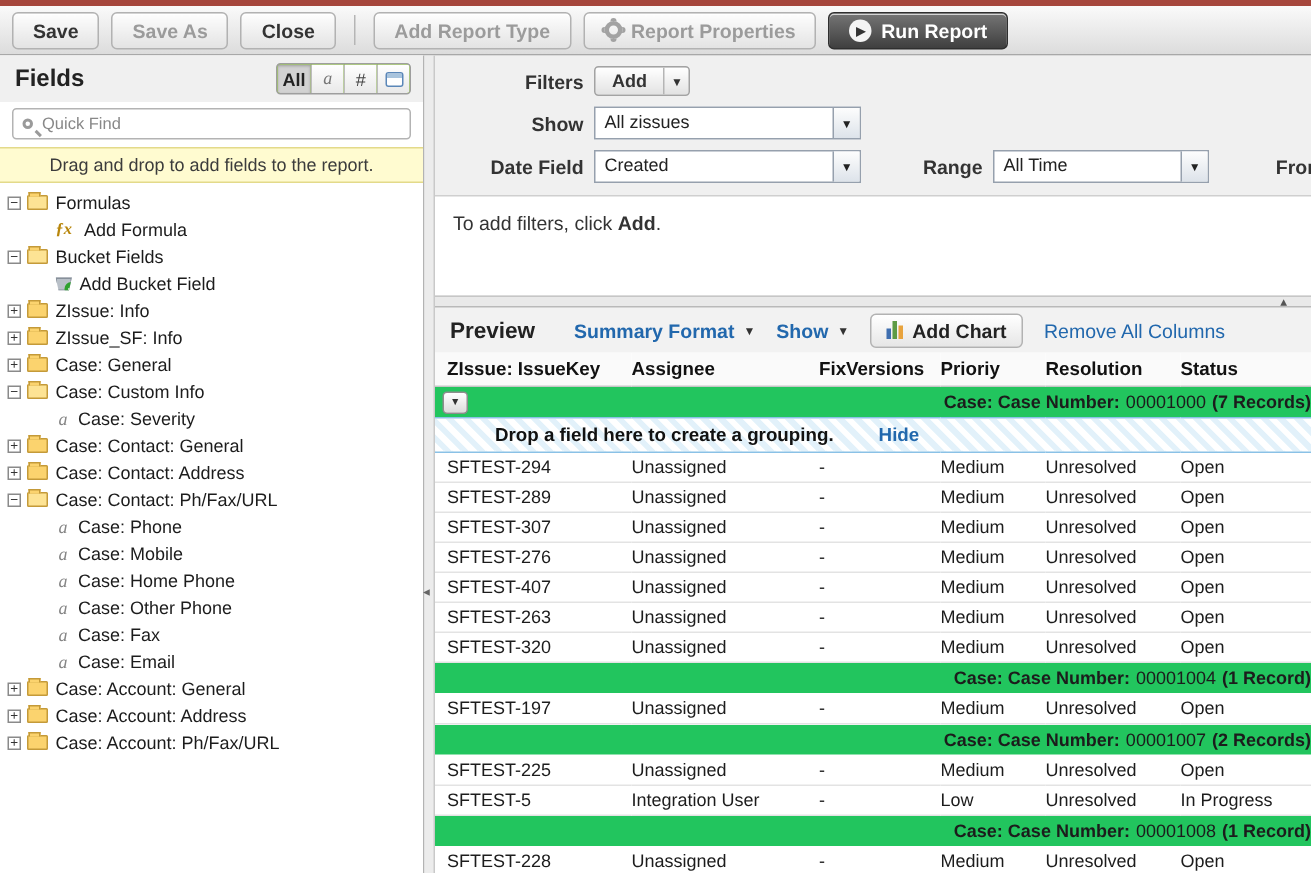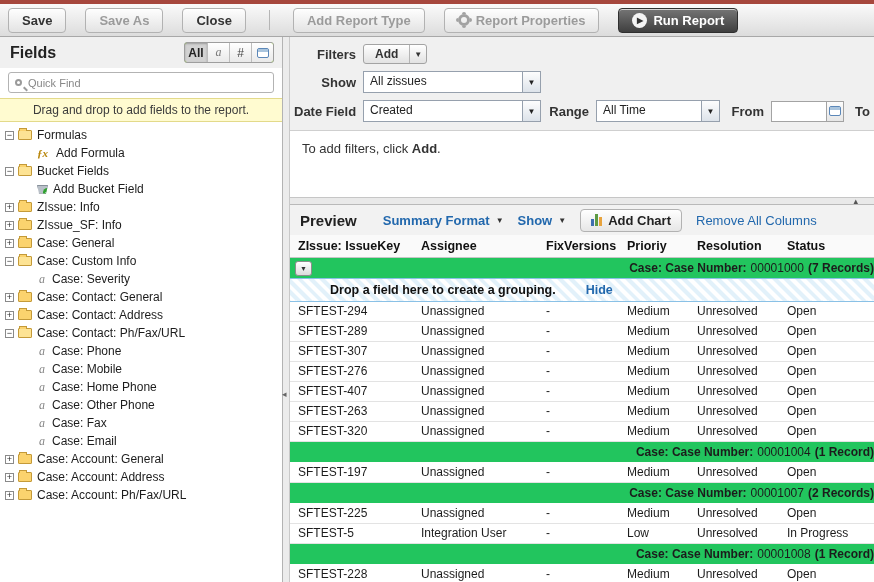--- a/index.html
+++ b/index.html
@@ -1,21 +1,21 @@
 <!DOCTYPE html>
 <html><head>
 <meta charset="utf-8">
 <style>
   * { margin:0; padding:0; box-sizing:border-box; }
   body { font-family:"Liberation Sans", sans-serif; }
   .app { width:874px; height:582px; overflow:hidden; position:relative; background:#fff; font-size:12px; color:#222; }
 
   
   .topstrip { height:4px; background:#a6473d; }
-  .toolbar { height:33px; background:linear-gradient(#fafafa,#dcdcdc); border-bottom:1px solid #a8a8a8; display:flex; align-items:center; padding:0 8px; gap:19px; }
+  .toolbar { height:33px; background:linear-gradient(#fafafa,#dcdcdc); border-bottom:1px solid #a8a8a8; display:flex; align-items:center; padding:0 8px; gap:8px; }
   .btn { display:inline-flex; align-items:center; gap:6px; padding:4px 13px; border:1px solid #b2b2b2; border-radius:4px;
          background:linear-gradient(#fefefe,#e3e3e3); font-weight:bold; font-size:13px; color:#333; cursor:pointer;
          box-shadow:inset 0 1px 0 rgba(255,255,255,.7); white-space:nowrap; }
   .btn.disabled { color:#9b9b9b; }
   .btn-dark { background:linear-gradient(#757575,#3f3f3f); color:#fff; border-color:#2f2f2f; }
   .tb-sep { width:1px; height:20px; background:#b5b5b5; margin:0 4px; }
   .gear { width:12px; height:12px; border-radius:50%; border:3px solid #a2a2a2; display:inline-block;
           box-shadow:0 -6px 0 -4px #a2a2a2, 0 6px 0 -4px #a2a2a2, -6px 0 0 -4px #a2a2a2, 6px 0 0 -4px #a2a2a2; }
   .play { width:15px; height:15px; border-radius:50%; background:#f4f4f4; color:#333; display:inline-flex; align-items:center; justify-content:center; font-size:8px; }
 
@@ -54,21 +54,21 @@
   .folder-open { background:#fde394; }
   .formula { font-family:"Liberation Serif", serif; font-style:italic; font-weight:bold; color:#b8860b; font-size:11px; width:14px; }
   .textf { font-family:"Liberation Serif", serif; font-style:italic; color:#868686; font-size:12px; width:10px; text-align:center; }
   .bucket { width:11px; height:9px; background:#b9c0c8; border:1px solid #87909a; clip-path:polygon(0 0,100% 0,82% 100%,18% 100%); }
   .bucket::after { content:"+"; position:absolute; right:-5px; bottom:-4px; width:9px; height:9px; background:#2ea12e; color:#fff; border-radius:50%; font-size:8px; line-height:9px; text-align:center; font-weight:bold; clip-path:none; }
   .tlabel { font-size:12px; color:#1c1c1c; white-space:nowrap; }
 
   
   .filters-panel { height:160px; background:#f0f0f0; display:flex; flex-direction:column; overflow:hidden; }
   .frow { display:flex; align-items:center; padding-left:4px; margin-top:7px; white-space:nowrap; flex:none; }
-  .flabel { width:62px; text-align:right; font-weight:bold; font-size:13px; color:#333; margin-right:7px; flex:none; }
+  .flabel { width:62px; text-align:right; font-weight:bold; font-size:13px; color:#333; margin-right:7px; flex:none;margin-left:33px; }
   .sel { display:inline-flex; height:22px; border:1px solid #96a0ad; background:#fff; align-items:stretch; flex:none; }
   .sel-text { padding:2px 6px 0; font-size:12px; color:#222; flex:1; }
   .sel-btn { width:18px; border-left:1px solid #96a0ad; background:linear-gradient(#fdfdfd,#dde3ea); display:flex; align-items:center; justify-content:center; font-size:8px; color:#222; cursor:pointer; }
   .split { display:inline-flex; border:1px solid #a3a3a3; border-radius:3px; overflow:hidden; background:linear-gradient(#fff,#e2e2e2); font-weight:bold; font-size:12px; height:20px; cursor:pointer; }
   .split .txt { padding:2px 11px 0; color:#333; }
   .split .arr { width:17px; border-left:1px solid #b5b5b5; display:flex; align-items:center; justify-content:center; font-size:8px; color:#333; }
   .dgroup { display:inline-flex; height:21px; flex:none; }
   .dgroup input { width:55px; border:1px solid #a3a3a3; border-right:none; font-family:inherit; font-size:12px; padding:0 4px; outline:none; }
   .calbtn { width:18px; border:1px solid #a3a3a3; background:linear-gradient(#fcfcfc,#e7e7e7); display:flex; align-items:center; justify-content:center; cursor:pointer; }
   .filters-hint { flex:1; background:#fff; border-top:1px solid #cfcfcf; margin-top:8px; padding:10px 0 0 12px; font-size:13px; color:#333; }
@@ -281,21 +281,21 @@
             <span class="sel-btn">▼</span>
           </span>
         </div>
         <div class="frow">
           <span class="flabel">Date Field</span>
           <span class="sel" style="width:178px;">
             <span class="sel-text">Created</span>
             <span class="sel-btn">▼</span>
           </span>
           <span class="flabel" style="width:48px;">Range</span>
-          <span class="sel" style="width:124px;">
+          <span class="sel" style="width:144px;">
             <span class="sel-text">All Time</span>
             <span class="sel-btn">▼</span>
           </span>
           <span class="flabel" style="width:44px;">From</span>
           <span class="dgroup">
             <input type="text" value="" style="">
             <span class="calbtn">
                 <span class="cal-ic"></span>
               </span>
           </span>

